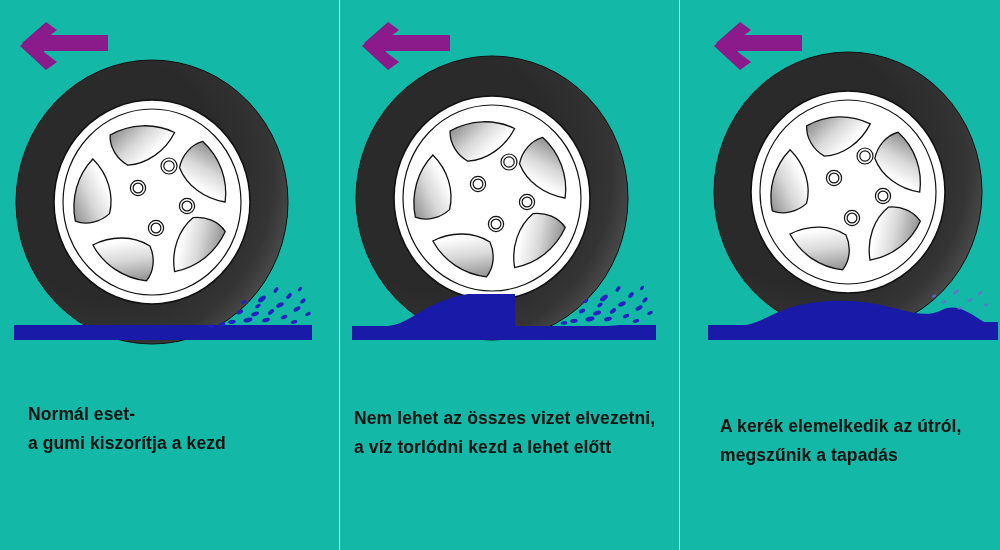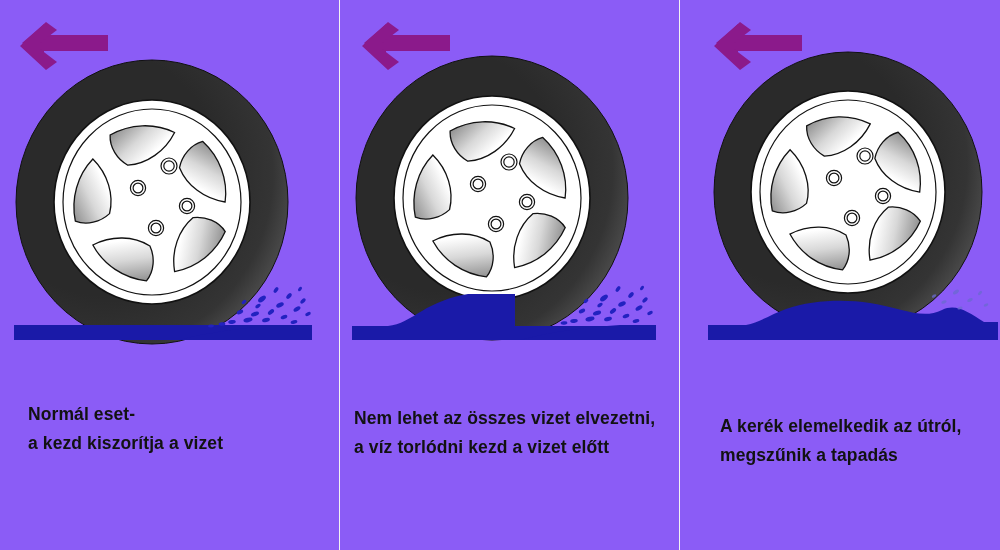--- a/index.html
+++ b/index.html
@@ -4,21 +4,21 @@
 <style>
   html, body {
     margin: 0;
     padding: 0;
     background: #ffffff;
   }
   #stage {
     position: relative;
     width: 1000px;
     height: 550px;
-    background: #8b5cf6;
+    background: #14b8a6;
     overflow: hidden;
     font-family: "Liberation Sans", sans-serif;
   }
   .panel {
     position: absolute;
     top: 0;
     height: 550px;
   }
   .panel-1 { left: 0px;   width: 340px; }
   .panel-2 { left: 340px; width: 340px; }
@@ -143,21 +143,21 @@
             <ellipse cx="244" cy="302" rx="2.8" ry="1.6" transform="rotate(-42 244 302)"></ellipse>
             <ellipse cx="300" cy="289" rx="2.6" ry="1.5" transform="rotate(-52 300 289)"></ellipse>
           </g>
           <rect x="14" y="340" width="298" height="48" fill="#000000"></rect>
         </g>
       </svg>
     </div>
 
     <div class="caption caption-1">
       <span class="cap-line">Normál eset-</span>
-      <span class="cap-line">a kezd kiszorítja a vizet</span>
+      <span class="cap-line">a gumi kiszorítja a kezd</span>
     </div>
   </div>
 
   <div class="panel panel-2">
     <div class="scene">
       <svg width="340" height="395" viewBox="0 0 340 395" xmlns="http://www.w3.org/2000/svg">
         <defs>
           <radialGradient id="tireGrad2" cx="0.32" cy="0.40" r="0.78">
             <stop offset="0.55" stop-color="#2a2a2a"></stop>
             <stop offset="0.80" stop-color="#343434"></stop>
@@ -230,21 +230,21 @@
             <ellipse cx="246" cy="301" rx="2.8" ry="1.6" transform="rotate(-42 246 301)"></ellipse>
             <ellipse cx="302" cy="288" rx="2.6" ry="1.5" transform="rotate(-52 302 288)"></ellipse>
           </g>
           <rect x="12" y="340" width="304" height="48" fill="#000000"></rect>
         </g>
       </svg>
     </div>
 
     <div class="caption caption-2">
       <span class="cap-line">Nem lehet az összes vizet elvezetni,</span>
-      <span class="cap-line">a víz torlódni kezd a vizet előtt</span>
+      <span class="cap-line">a víz torlódni kezd a lehet előtt</span>
     </div>
   </div>
 
   <div class="panel panel-3">
     <div class="scene">
       <svg width="320" height="395" viewBox="0 0 320 395" xmlns="http://www.w3.org/2000/svg">
         <defs>
           <radialGradient id="tireGrad3" cx="0.32" cy="0.40" r="0.78">
             <stop offset="0.55" stop-color="#2a2a2a"></stop>
             <stop offset="0.80" stop-color="#343434"></stop>

